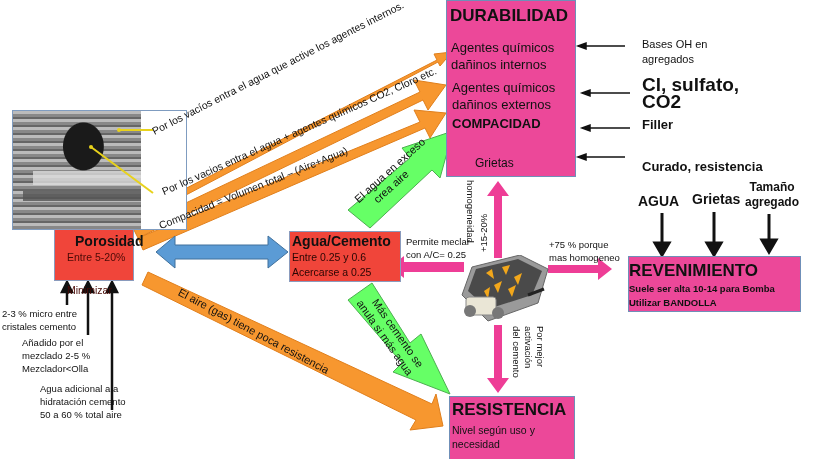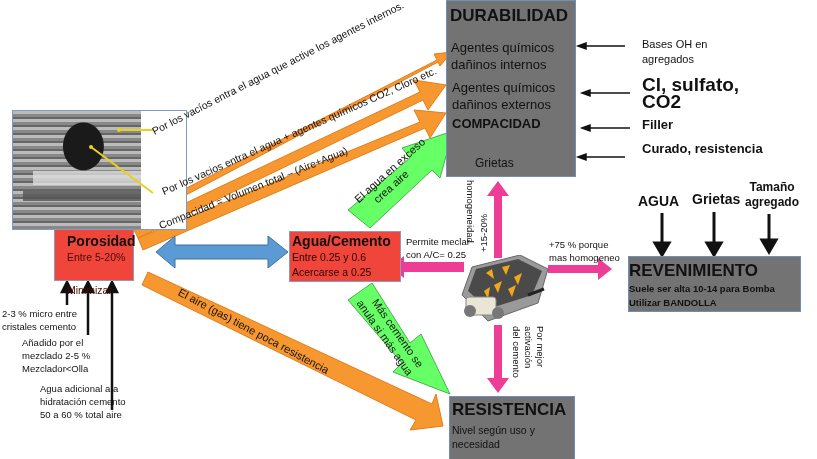--- a/index.html
+++ b/index.html
@@ -1,18 +1,18 @@
 <!DOCTYPE html>
 <html><head>
 <meta charset="utf-8">
 <style>
   html, body { margin:0; padding:0; }
   body { width:817px; height:459px; background:#ffffff; position:relative; overflow:hidden; font-family:"Liberation Sans", sans-serif; color:#111; }
   .box { position:absolute; box-sizing:border-box; border:1px solid #6f8fb8; }
-  .blue { background:#737373; }
+  .blue { background:#ec4899; }
   .red { background:#f0453a; border-color:#8a9bbd; }
   .abs { position:absolute; }
   svg.layer { position:absolute; left:0; top:0; }
   .t { position:absolute; white-space:nowrap; }
   .bold { font-weight:bold; }
 </style>
 </head>
 <body>
 
 <svg class="layer" width="817" height="459">
@@ -109,24 +109,24 @@
 
 <div class="abs" style="left:642px;top:37px;font-size:11px;line-height:15px;">
   <div>Bases OH en</div>
   <div>agregados</div>
 </div>
 <div class="abs bold" style="left:642px;top:76px;font-size:19px;line-height:17px;">
   <div>Cl, sulfato,</div>
   <div>CO2</div>
 </div>
 <div class="t bold" style="left:642px;top:117px;font-size:13px;">Filler</div>
-<div class="t bold" style="left:642px;top:141px;font-size:13px;">Curado, resistencia</div>
+<div class="t bold" style="left:642px;top:159px;font-size:13px;">Curado, resistencia</div>
 
 <div class="box red" style="left:54px;top:229px;width:80px;height:52px;">
-  <div class="t bold" style="left:12px;top:3px;font-size:14px;">Porosidad</div>
+  <div class="t bold" style="left:20px;top:3px;font-size:14px;">Porosidad</div>
   <div class="t" style="left:12px;top:21px;font-size:10.5px;color:#4a0a06;">Entre 5-20%</div>
   <div class="t" style="left:12px;top:35px;font-size:10.5px;color:#4a0a06;margin-top:19px;">Minimizar</div>
 </div>
 
 <div class="abs" style="left:2px;top:307px;font-size:9.5px;line-height:13px;white-space:nowrap;">
   <div>2-3 % micro entre</div>
   <div>cristales cemento</div>
 </div>
 <div class="abs" style="left:22px;top:336px;font-size:9.5px;line-height:13px;white-space:nowrap;">
   <div>Añadido por el</div>

